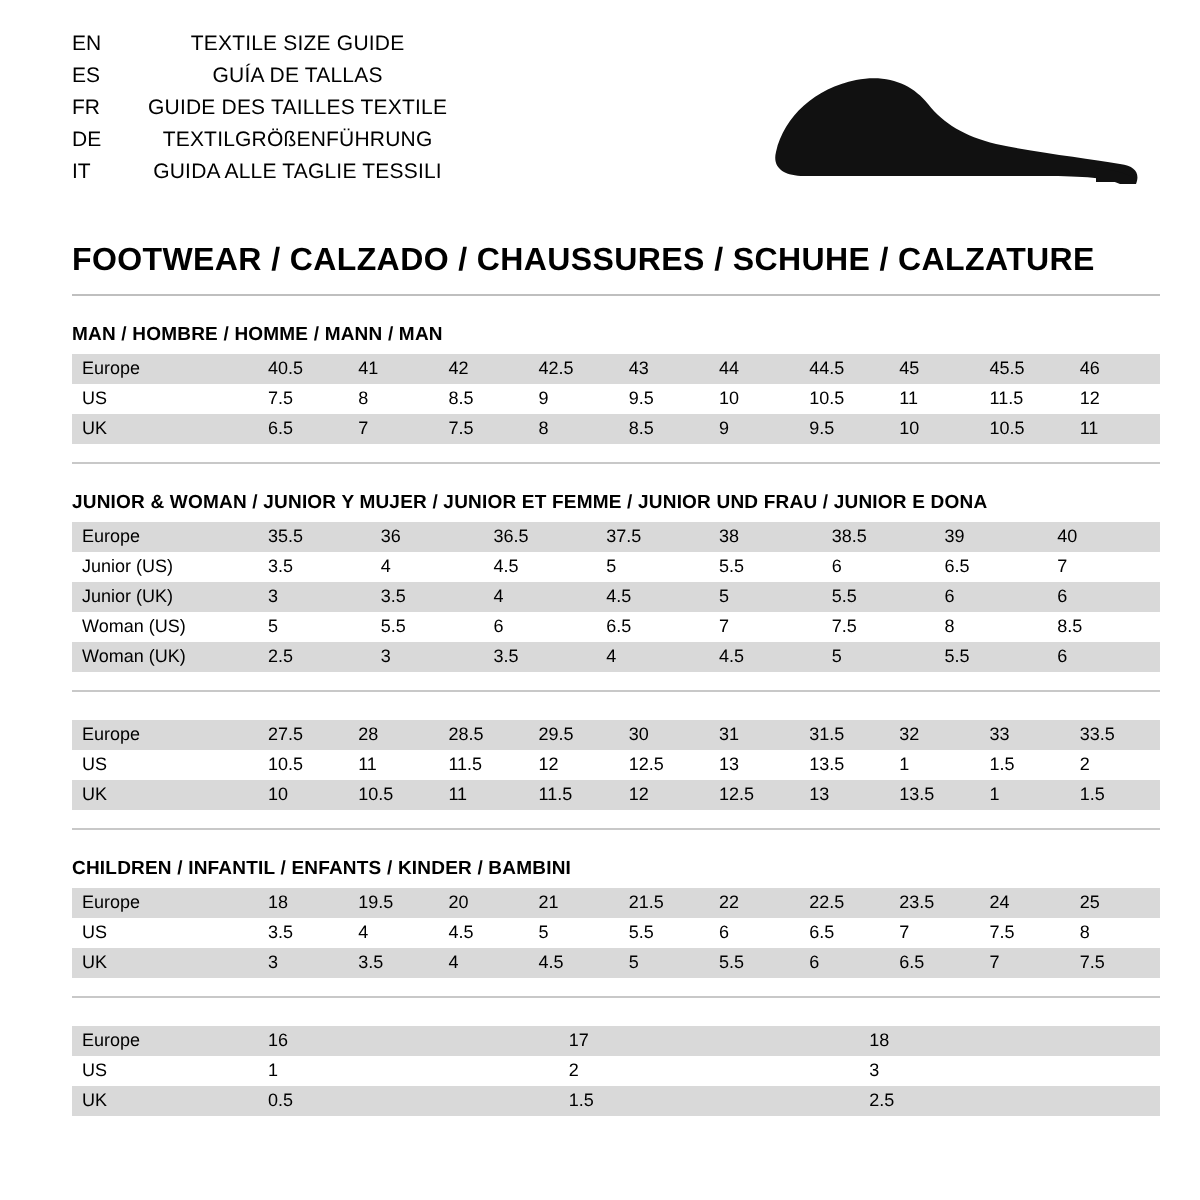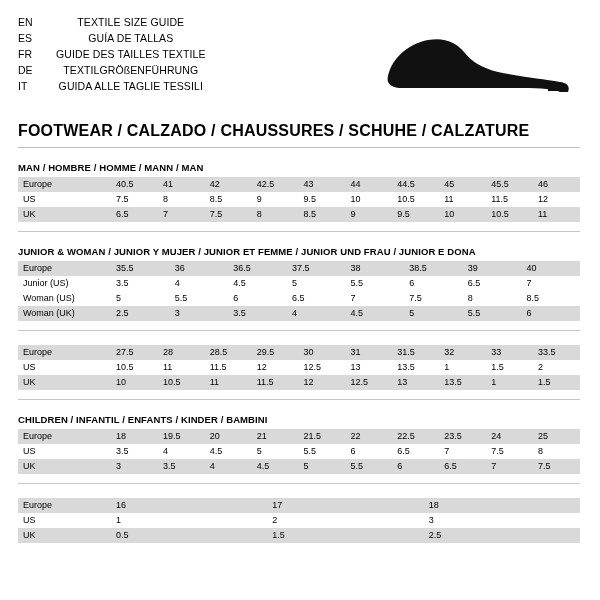--- a/index.html
+++ b/index.html
@@ -13,21 +13,21 @@
     font-family: "Liberation Sans", sans-serif;
     color: #000000;
     position: relative;
     overflow: hidden;
   }
   .page {
     position: relative;
     width: 600px;
     height: 600px;
     box-sizing: border-box;
-    padding: 16px 20px 0 18px;
+    padding: 16px 20px 0 36px;
   }
 
   
   .header {
     position: relative;
     height: 92px;
   }
   .lang-table {
     border-collapse: collapse;
     font-size: 10.5px;
@@ -216,20 +216,31 @@
             <tr>
               <td class="rowlabel">Junior (US)</td>
               <td>3.5</td>
               <td>4</td>
               <td>4.5</td>
               <td>5</td>
               <td>5.5</td>
               <td>6</td>
               <td>6.5</td>
               <td>7</td>
+            </tr>
+            <tr class="shaded">
+              <td class="rowlabel">Junior (UK)</td>
+              <td>3</td>
+              <td>3.5</td>
+              <td>4</td>
+              <td>4.5</td>
+              <td>5</td>
+              <td>5.5</td>
+              <td>6</td>
+              <td>6</td>
             </tr>
             <tr>
               <td class="rowlabel">Woman (US)</td>
               <td>5</td>
               <td>5.5</td>
               <td>6</td>
               <td>6.5</td>
               <td>7</td>
               <td>7.5</td>
               <td>8</td>

